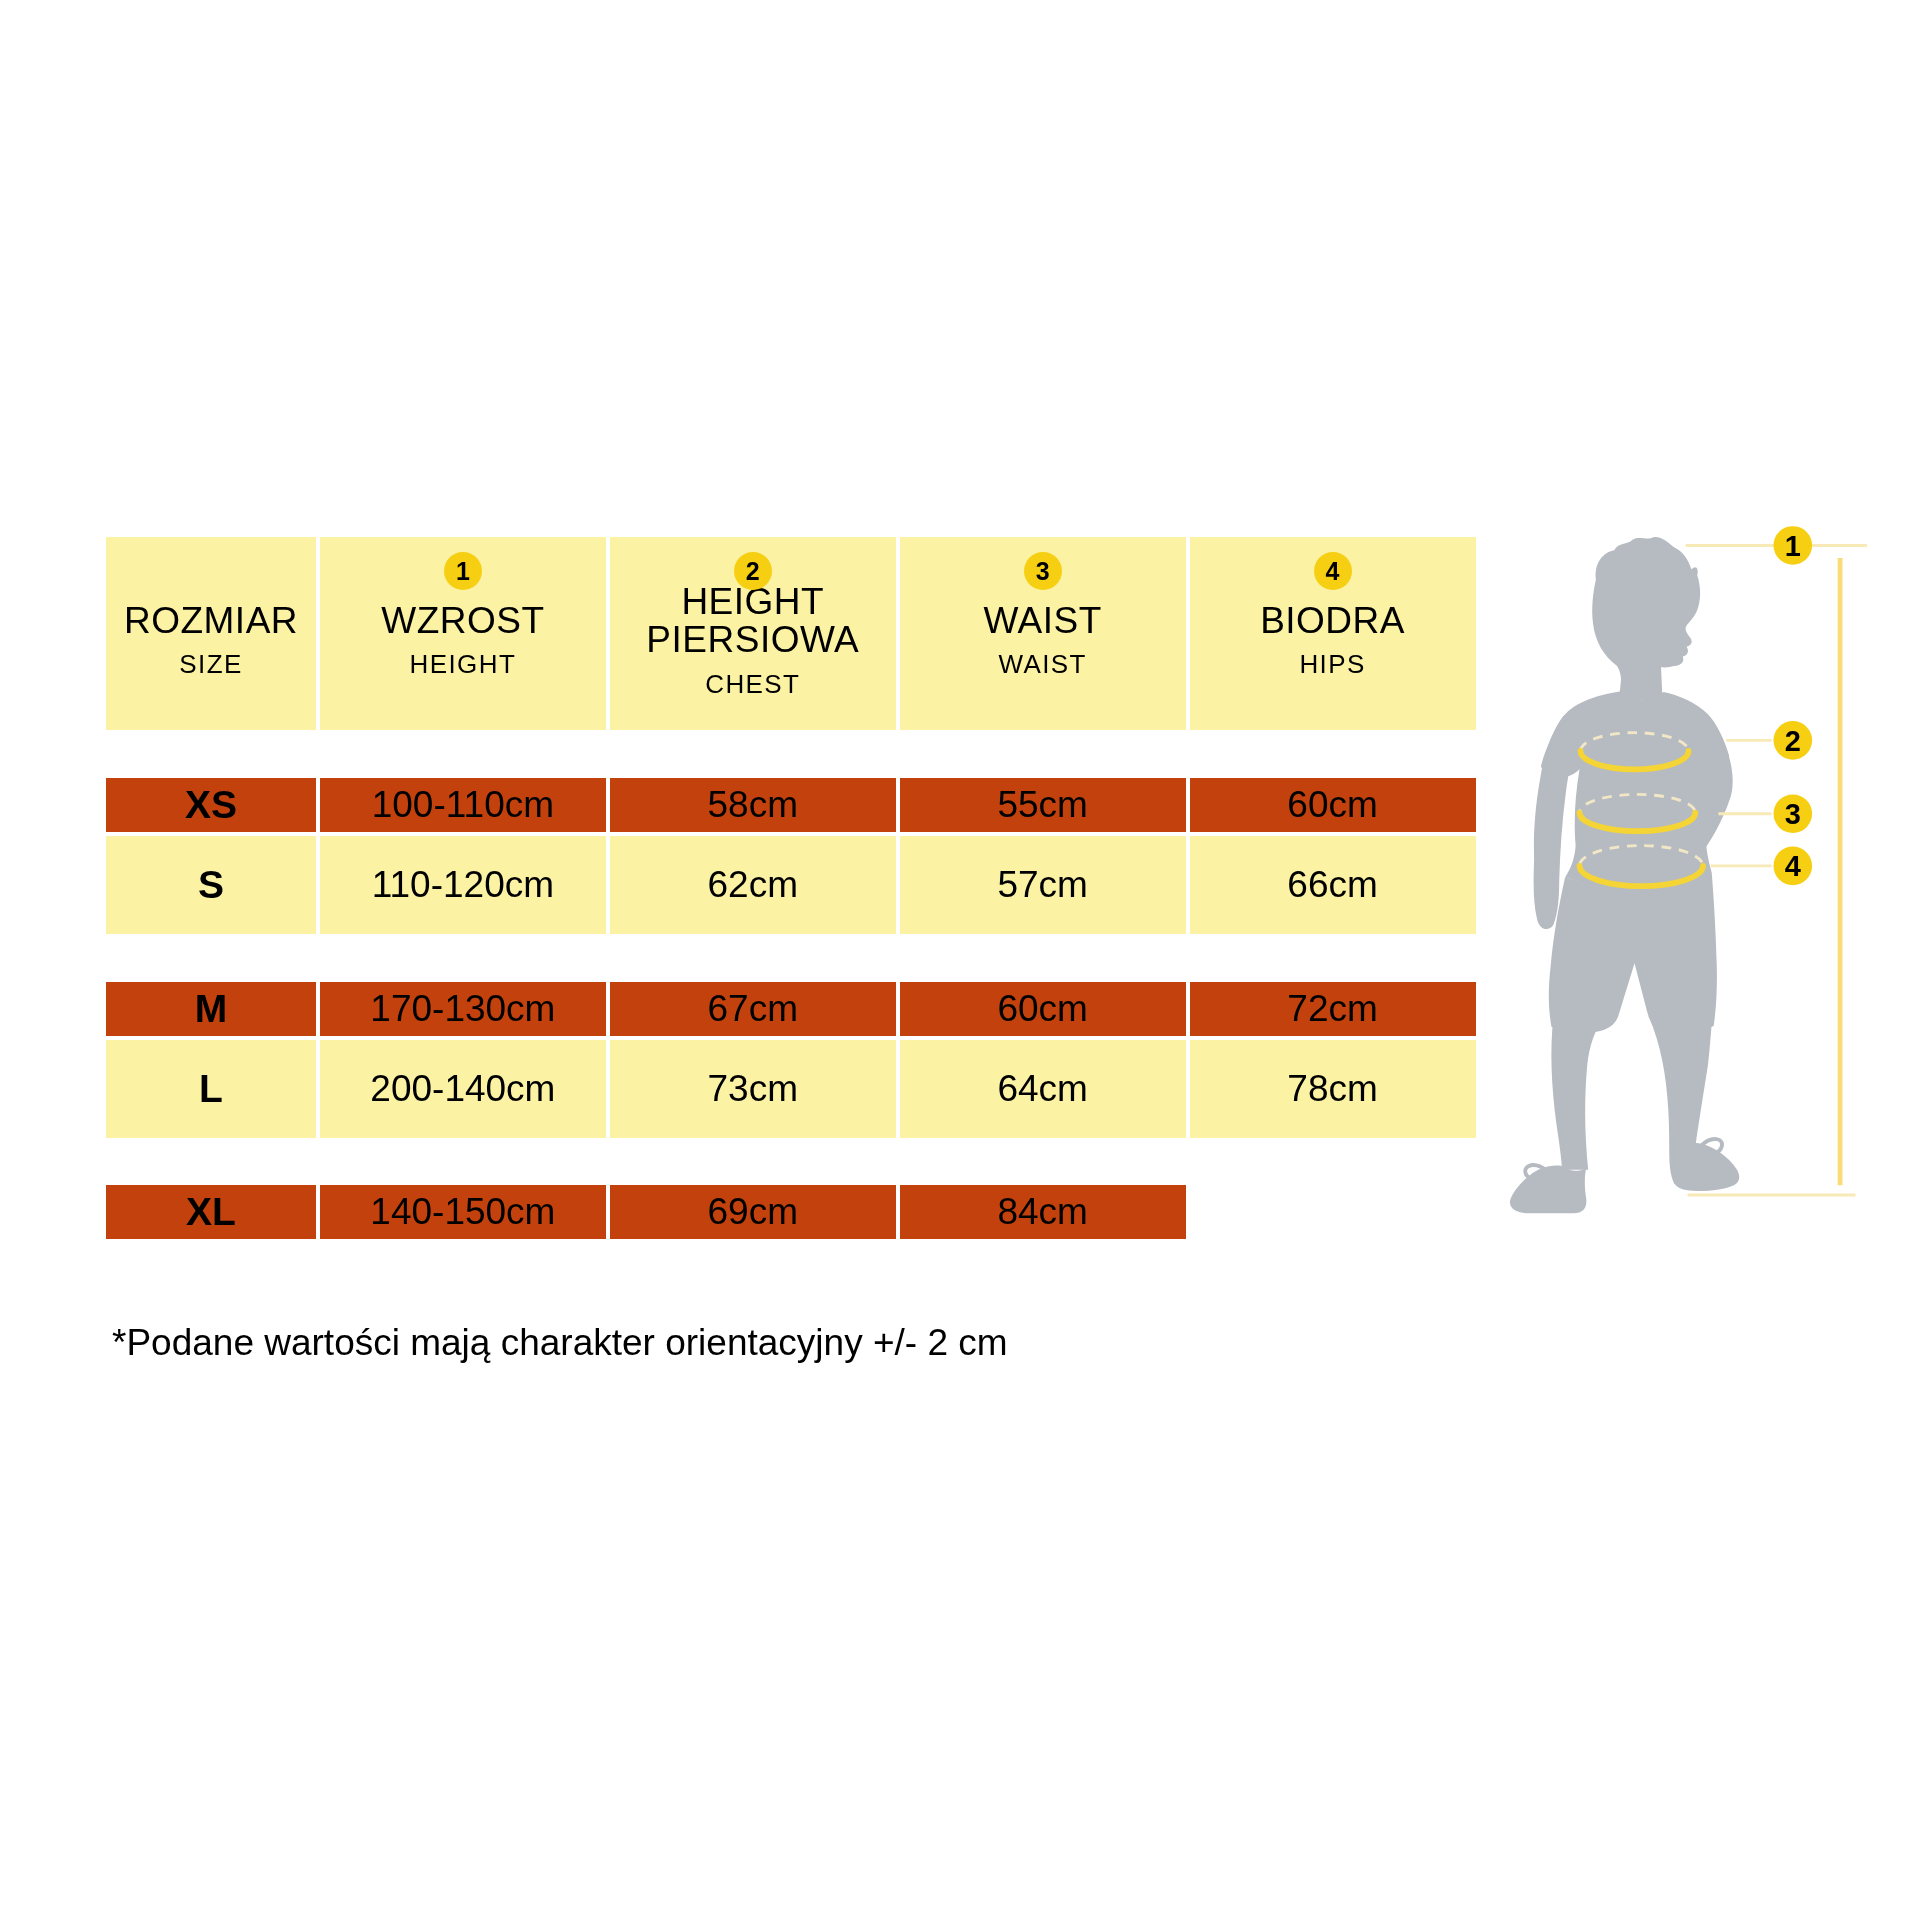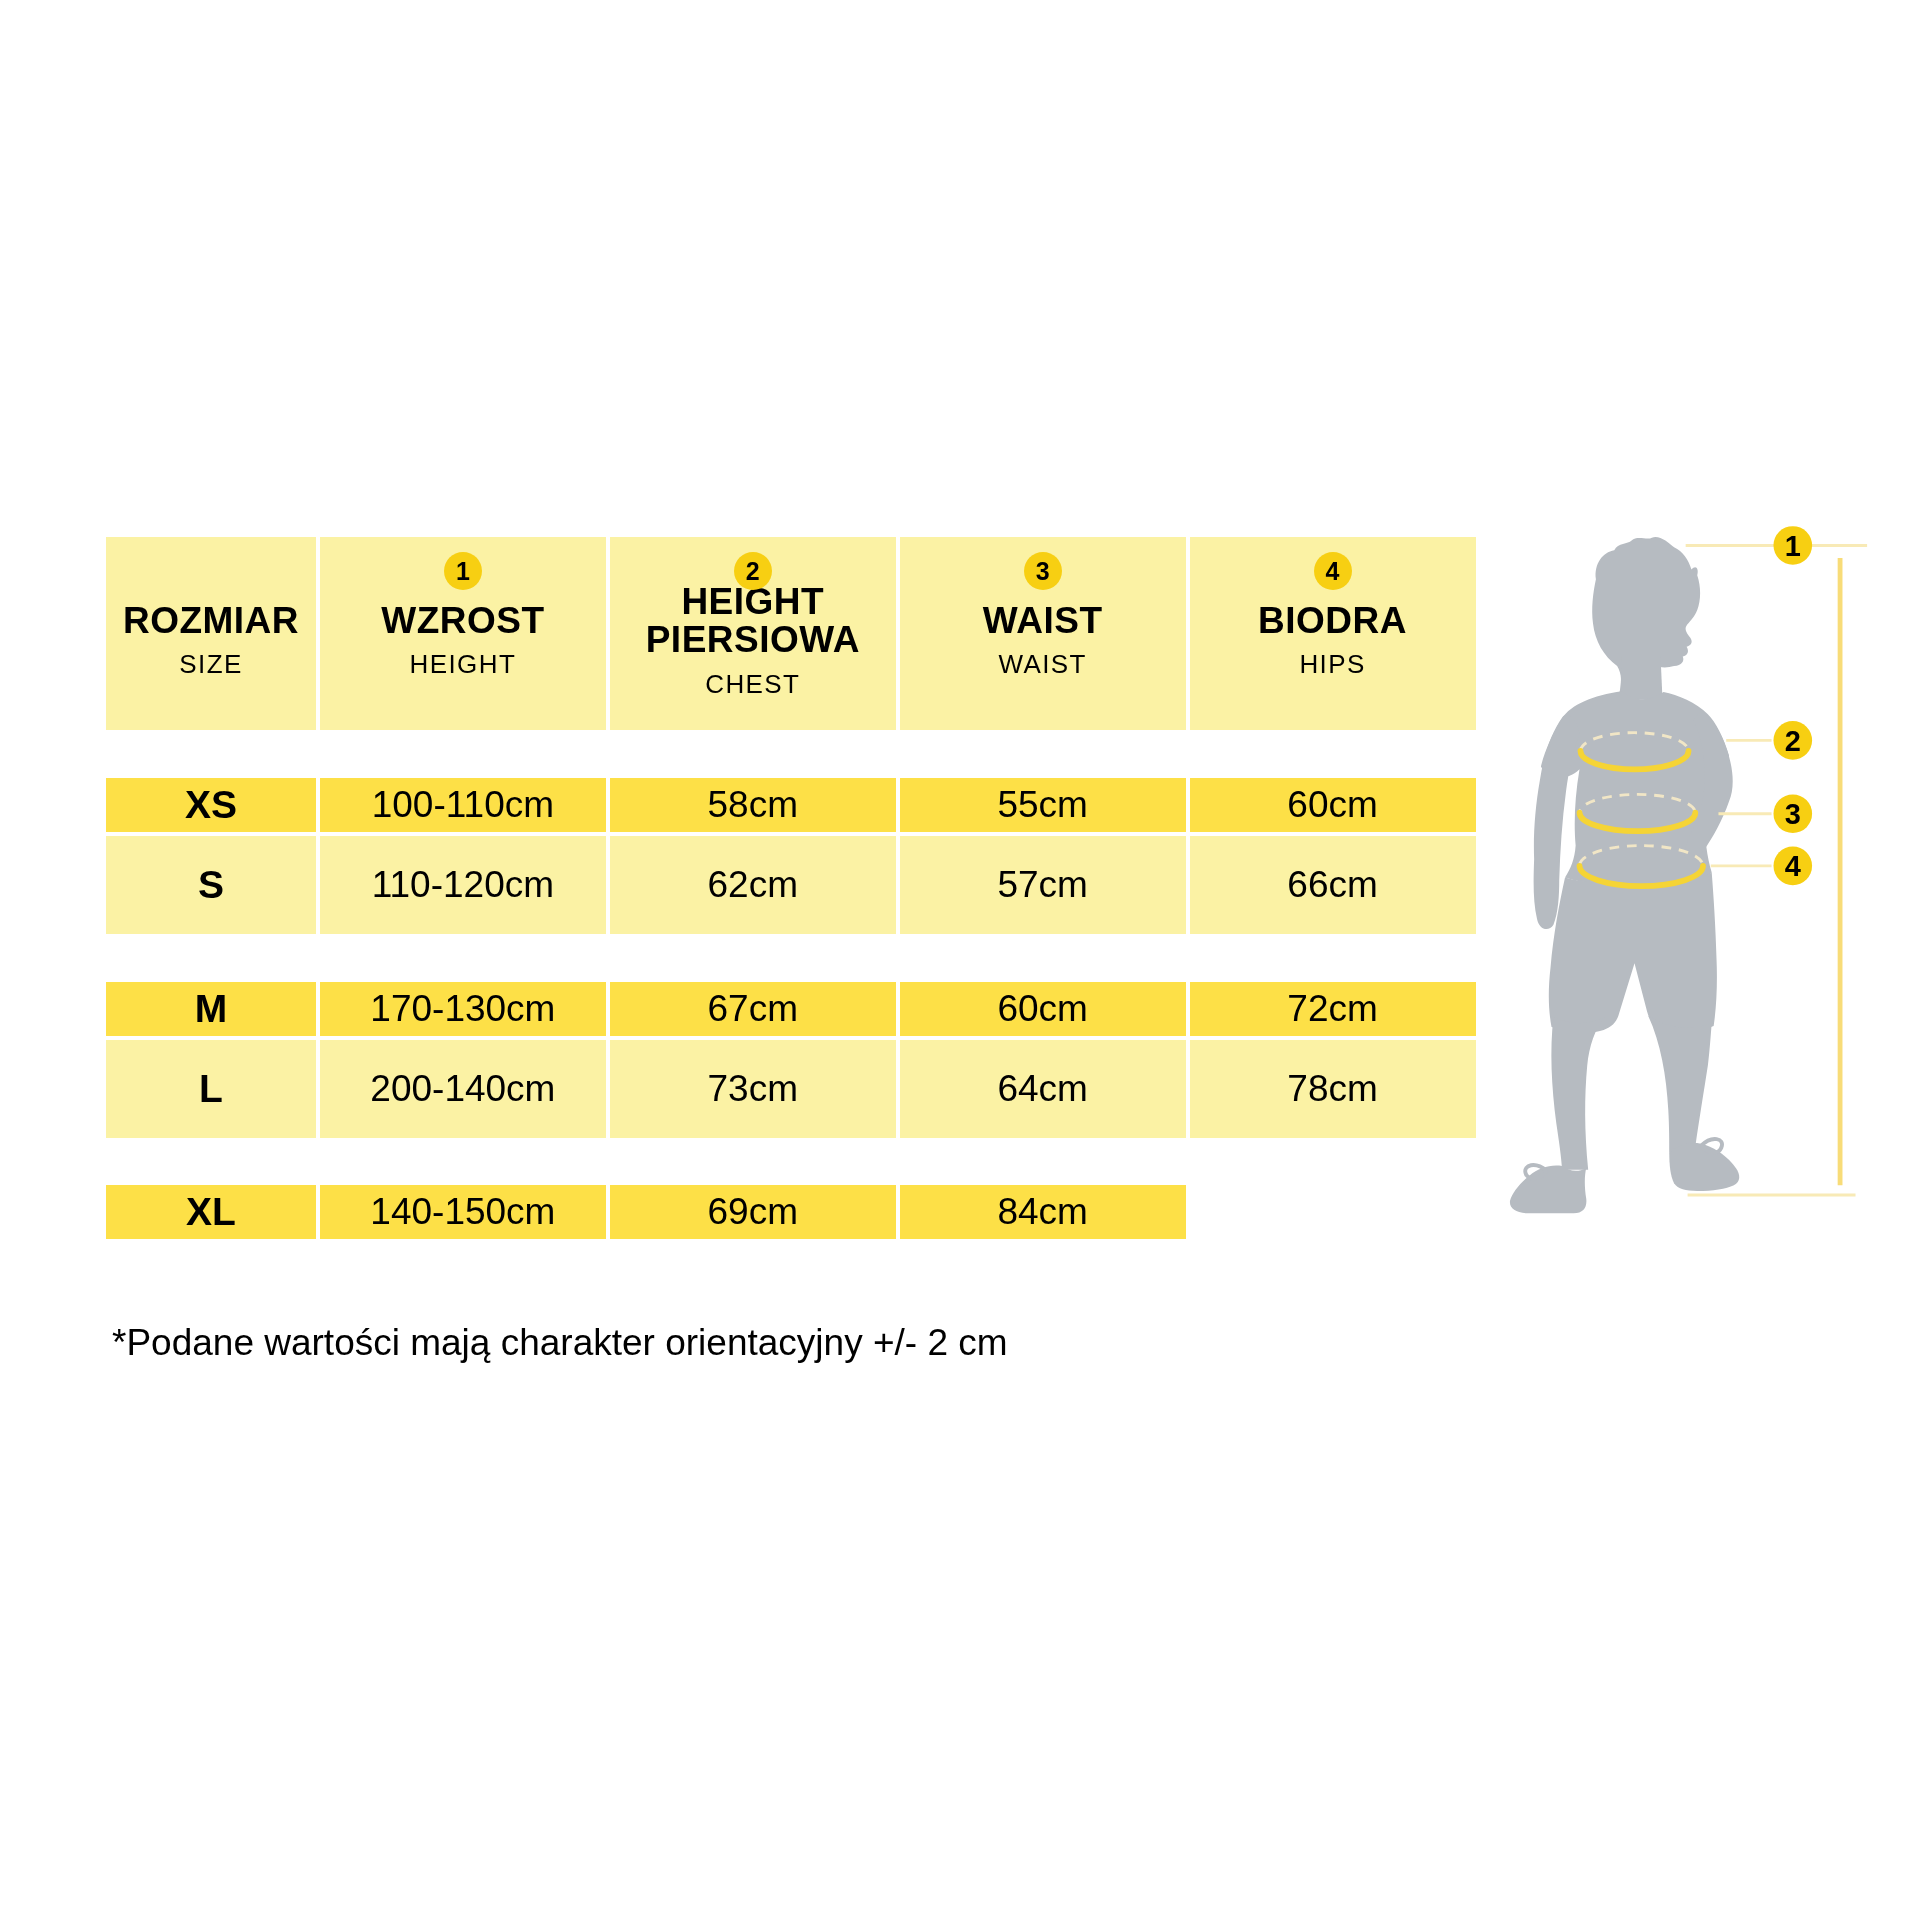--- a/index.html
+++ b/index.html
@@ -12,33 +12,33 @@
   
   .size-table {
     position:absolute; left:106px; top:537px;
     display:grid;
     grid-template-columns:210px 286px 286px 286px 286px;
     grid-template-rows:193px 98px 98px 98px 98px 98px;
     gap:3.9px;
   }
   .cell { display:flex; align-items:center; justify-content:center; }
   .dark  { background:#FBF2A4; }
-  .light { background:#fde047;margin-top:44px; }
+  .light { background:#c2410c;margin-top:44px; }
   .hd {
     position:relative; flex-direction:column; justify-content:center;
     padding-top:15.4px; text-align:center;
   }
   .badge {
     position:absolute; top:15.4px; left:50%; transform:translateX(-50%);
     width:38px; height:38px; border-radius:50%;
     background:#F7CF12; color:#000;
     font-size:25px; font-weight:bold; line-height:38px; text-align:center;
   }
   .hd-title {
-    font-size:37px; font-weight:bold; line-height:1.05;
+    font-size:37px; font-weight:normal; line-height:1.05;
     max-width:241px; letter-spacing:0.5px;
   }
   .hd-sub { font-size:26px; margin-top:8.7px; letter-spacing:1.4px; }
   .sz  { font-size:39px; font-weight:bold; }
   .val { font-size:37px; }
 
   
   .footnote {
     position:absolute; left:112px; top:1317px;
     font-size:37px; line-height:1.38;

